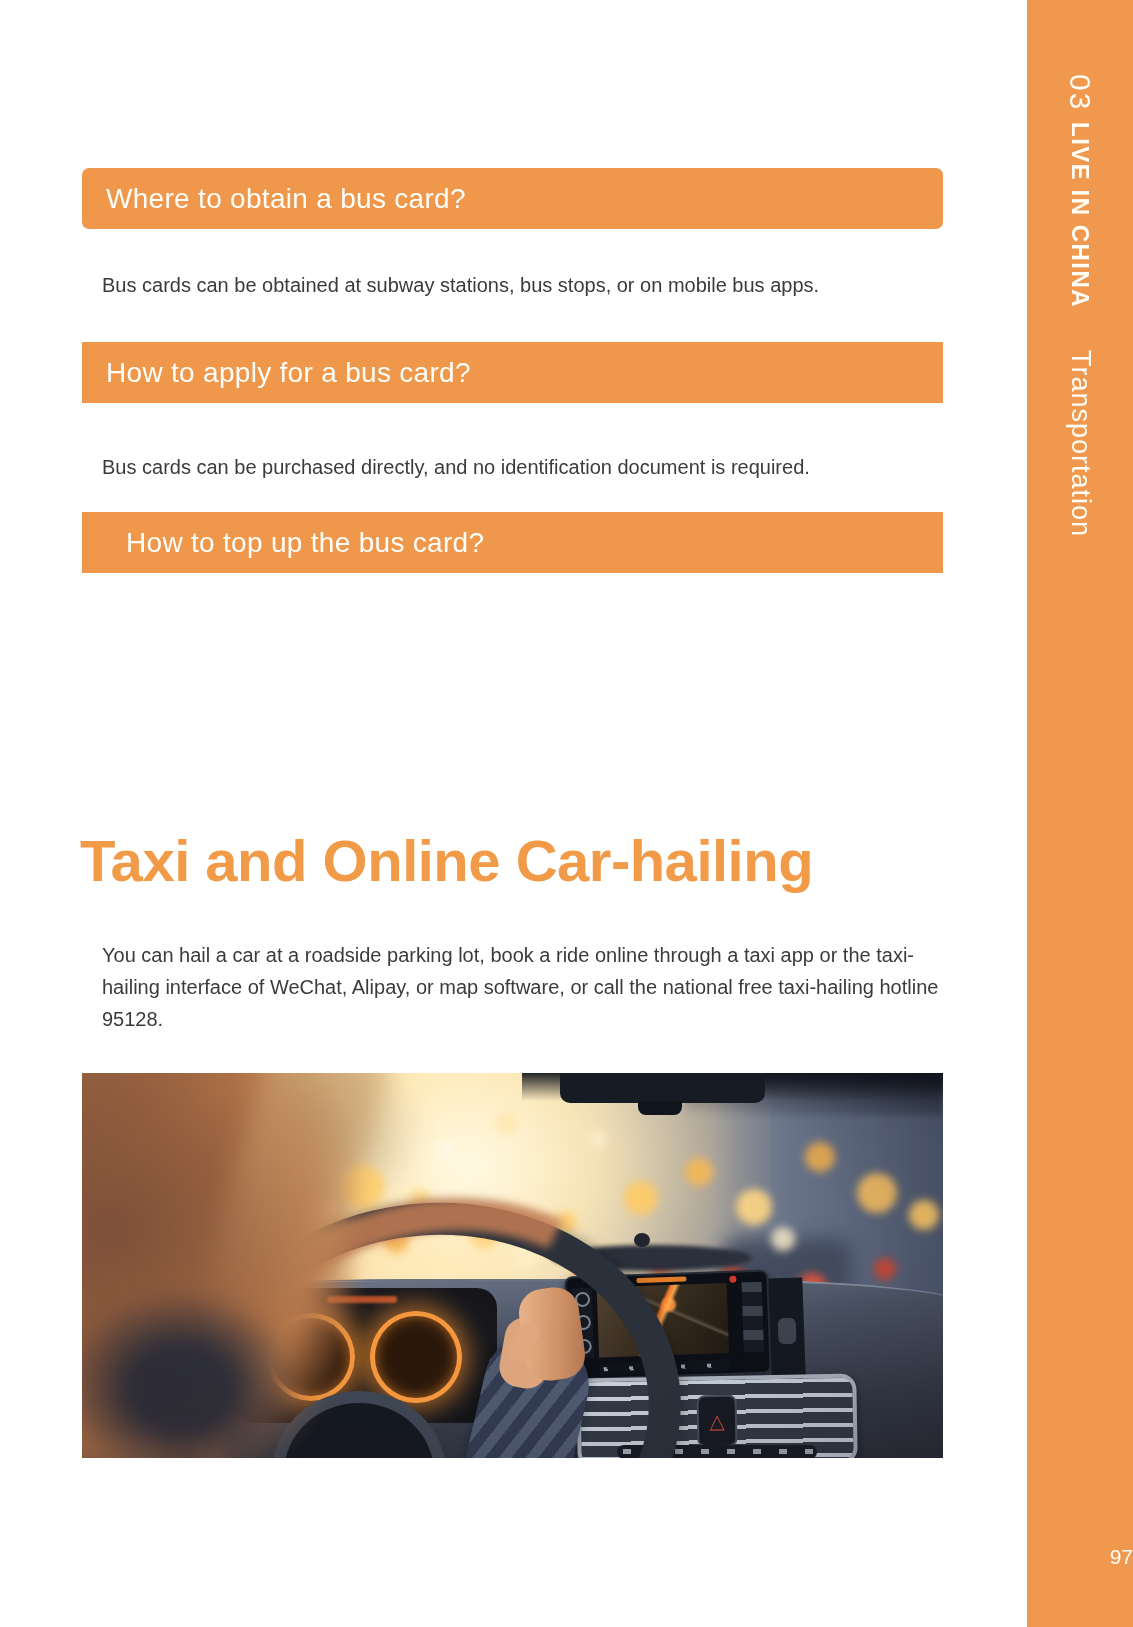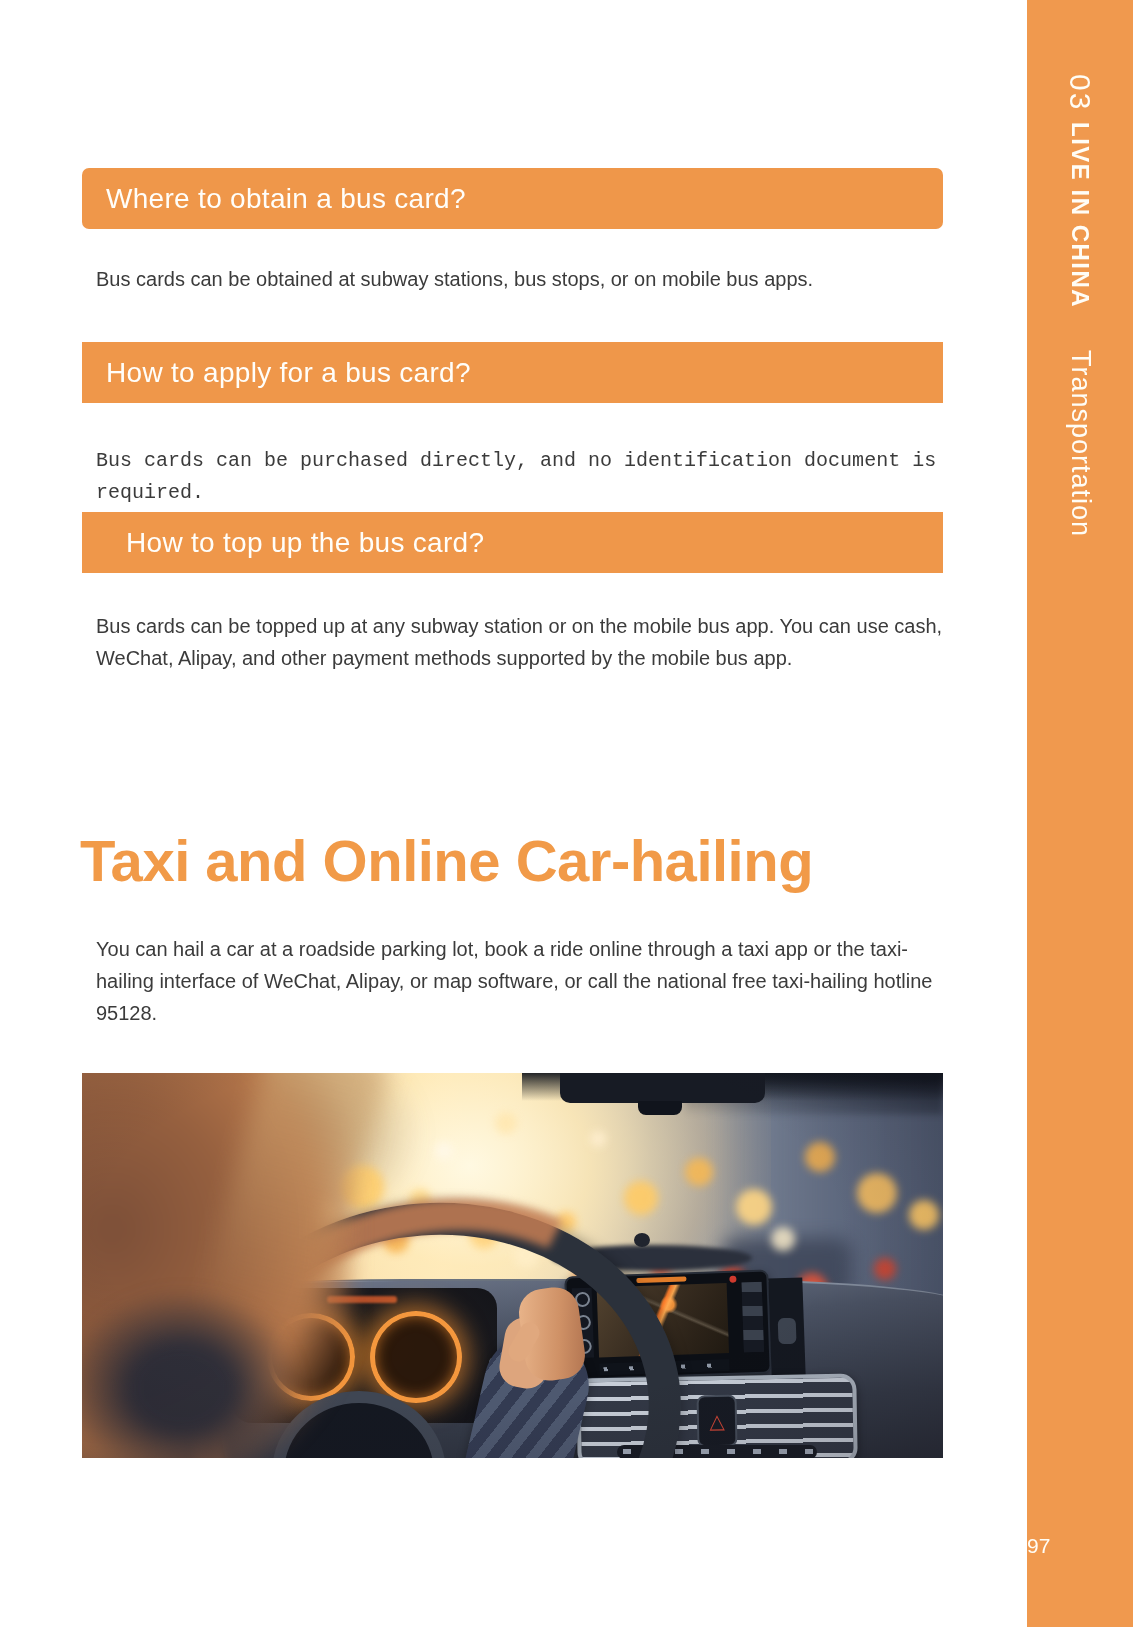--- a/index.html
+++ b/index.html
@@ -7,30 +7,30 @@
     position:relative;width:1133px;height:1627px;background:#ffffff;
     font-family:"Liberation Sans","DejaVu Sans",sans-serif;overflow:hidden;
   }
   
   .sidebar{position:absolute;left:1027px;top:0;width:106px;height:1627px;background:#F0994E;}
   .vtext{position:absolute;left:50%;transform:translateX(-50%);writing-mode:vertical-rl;
          white-space:nowrap;color:#FFFDF6;}
   .chap-num{top:74px;font-size:30px;letter-spacing:2px;}
   .chap-title{top:122px;font-size:24px;font-weight:bold;letter-spacing:1.5px;}
   .sect-title{top:350px;font-size:27px;letter-spacing:1px;}
-  .pagenum{position:absolute;bottom:69px;left:0;width:100%;text-align:left;
+  .pagenum{position:absolute;bottom:58px;left:0;width:100%;text-align:right;
            font-size:21px;color:#FFFDF6;}
   
   .qa-bar{position:absolute;left:82px;width:861px;height:61px;background:#EF974A;
           color:#FFFEFA;display:flex;align-items:center;padding-left:24px;
           box-sizing:border-box;font-size:28px;letter-spacing:.3px;}
   .bar1{top:168px;border-radius:7px;} .bar2{top:342px;align-items:center;} .bar3{top:512px;padding-left:44px;}
-  .body-text{position:absolute;left:84px;width:868px;margin:12px;font-size:20px;
+  .body-text{position:absolute;left:84px;width:868px;margin:18px;font-size:20px;
              line-height:32px;color:#3B3B3B;}
-  .p1{top:251px;} .p2{top:433px;font-family:Liberation Mono, monospace;} .p3{top:598px;} .p4{top:921px;}
+  .p1{top:251px;} .p2{top:433px;} .p3{top:598px;} .p4{top:921px;}
   
   .article-title{position:absolute;left:80px;top:829px;margin:0;font-size:58px;
                  font-weight:bold;color:#F19A48;letter-spacing:-.5px;line-height:1.1;}
   
   .photo{position:absolute;left:82px;top:1073px;width:861px;height:385px;
          overflow:hidden;background:#c9c2b4;}
   .photo *{position:absolute;}
   .ph-bg{inset:0;background:
     linear-gradient(90deg,#8a6247 0%,#a87a55 8%,#c99d6f 15%,#e6c494 24%,#f7e7c2 34%,
       #fdf4dc 42%,#efe9da 50%,#c6c8c9 58%,#9aa3ae 66%,#828c9c 76%,#737e92 88%,#6a7589 100%);}
@@ -135,21 +135,20 @@
   <p class="body-text p1">Bus cards can be obtained at subway stations, bus stops, or on mobile bus apps.</p>
 
   <div class="qa-bar bar2">
     <span>How to apply for a bus card?</span>
   </div>
   <p class="body-text p2">Bus cards can be purchased directly, and no identification document is required.</p>
 
   <div class="qa-bar bar3">
     <span>How to top up the bus card?</span>
   </div>
-  <p class="body-text p3">Bus cards can be topped up at any subway station or on the mobile bus app. You can use cash, WeChat, Alipay, and other payment methods supported by the mobile bus app.</p>
 
   <h1 class="article-title">Taxi and Online Car-hailing</h1>
   <p class="body-text p4">You can hail a car at a roadside parking lot, book a ride online through a taxi app or the taxi-hailing interface of WeChat, Alipay, or map software, or call the national free taxi-hailing hotline 95128.</p>
 
   <figure class="photo" style="margin:0">
     <div class="ph-bg"></div>
     <div class="ph-glow"></div>
     <div class="ph-trees"></div>
     <div class="ph-bldg"></div>
     <div class="ph-carahead"></div>

